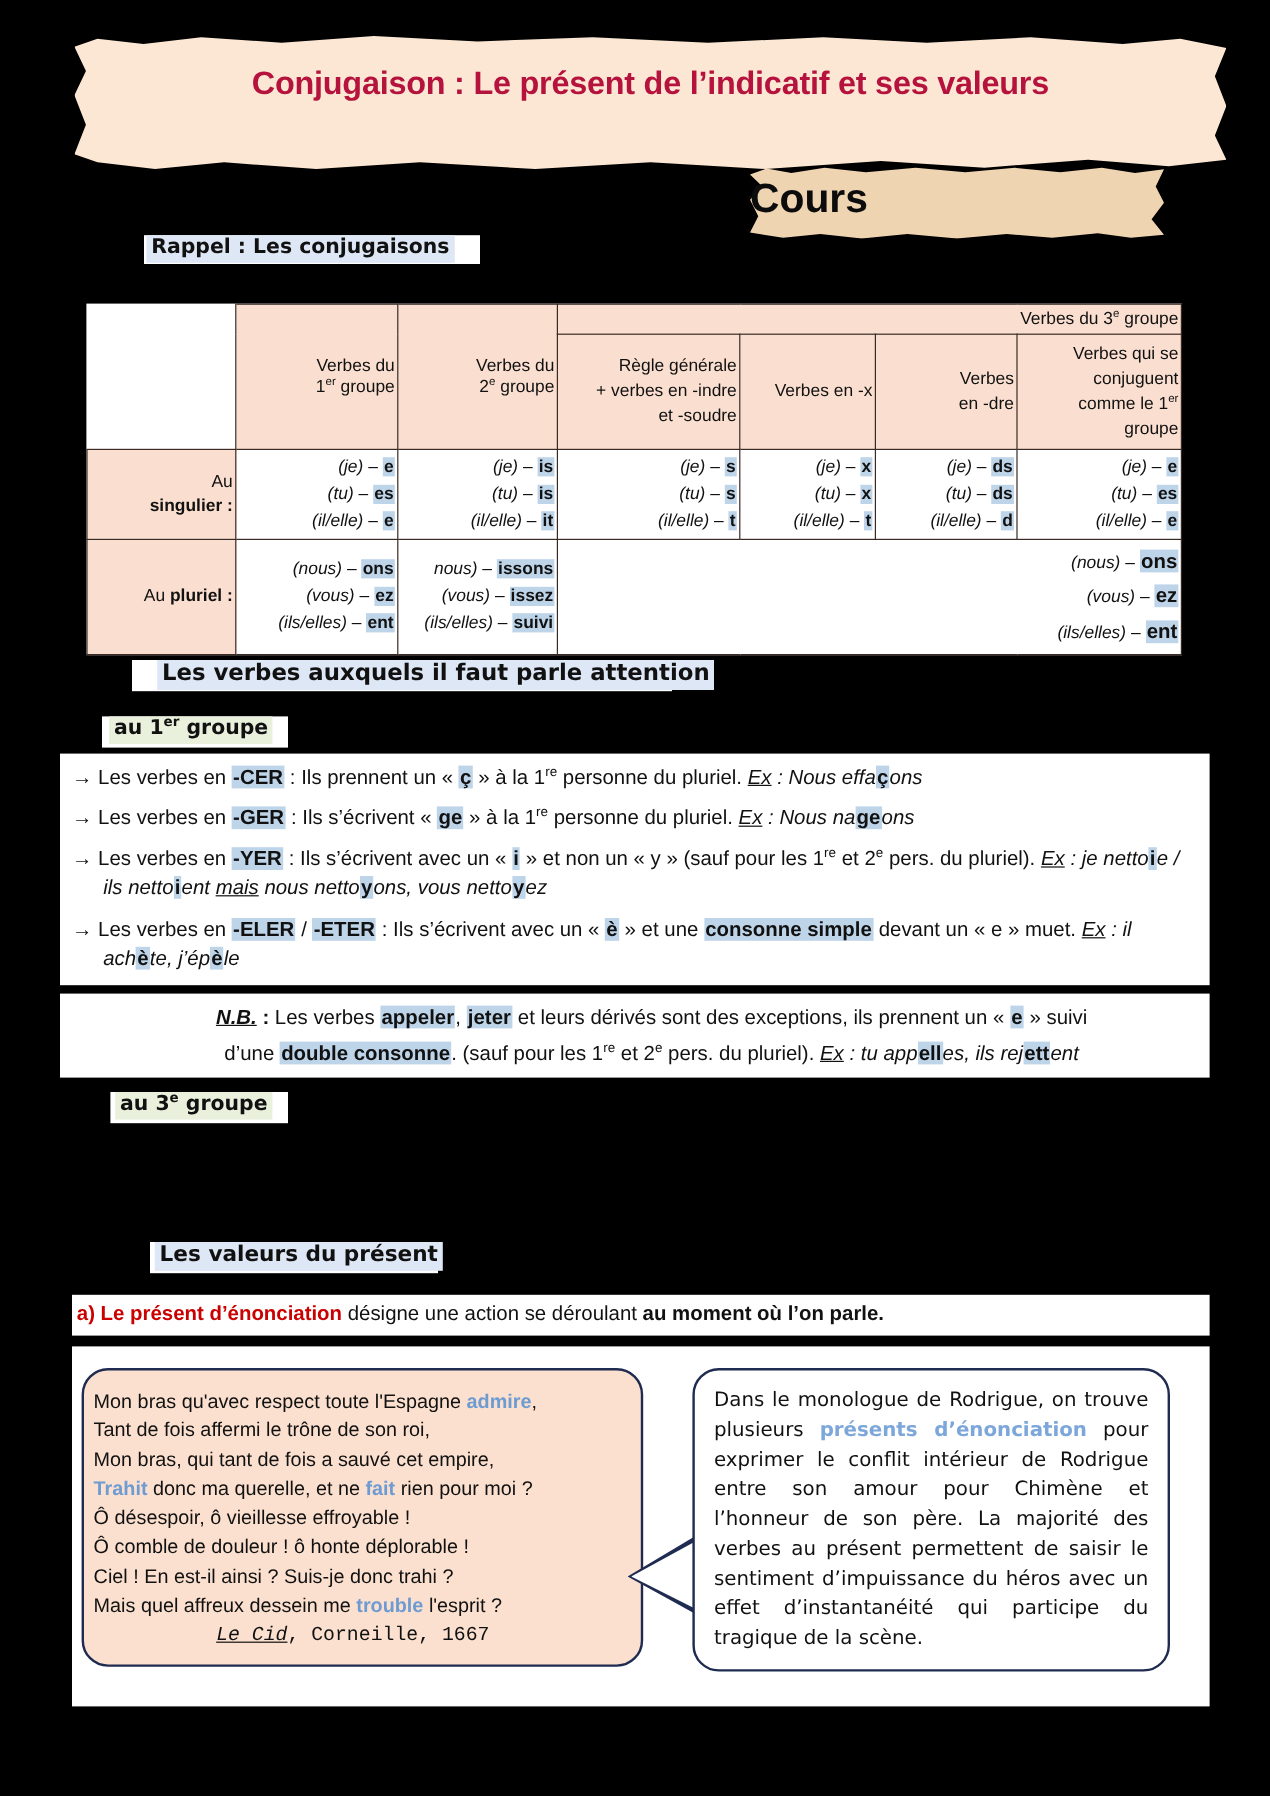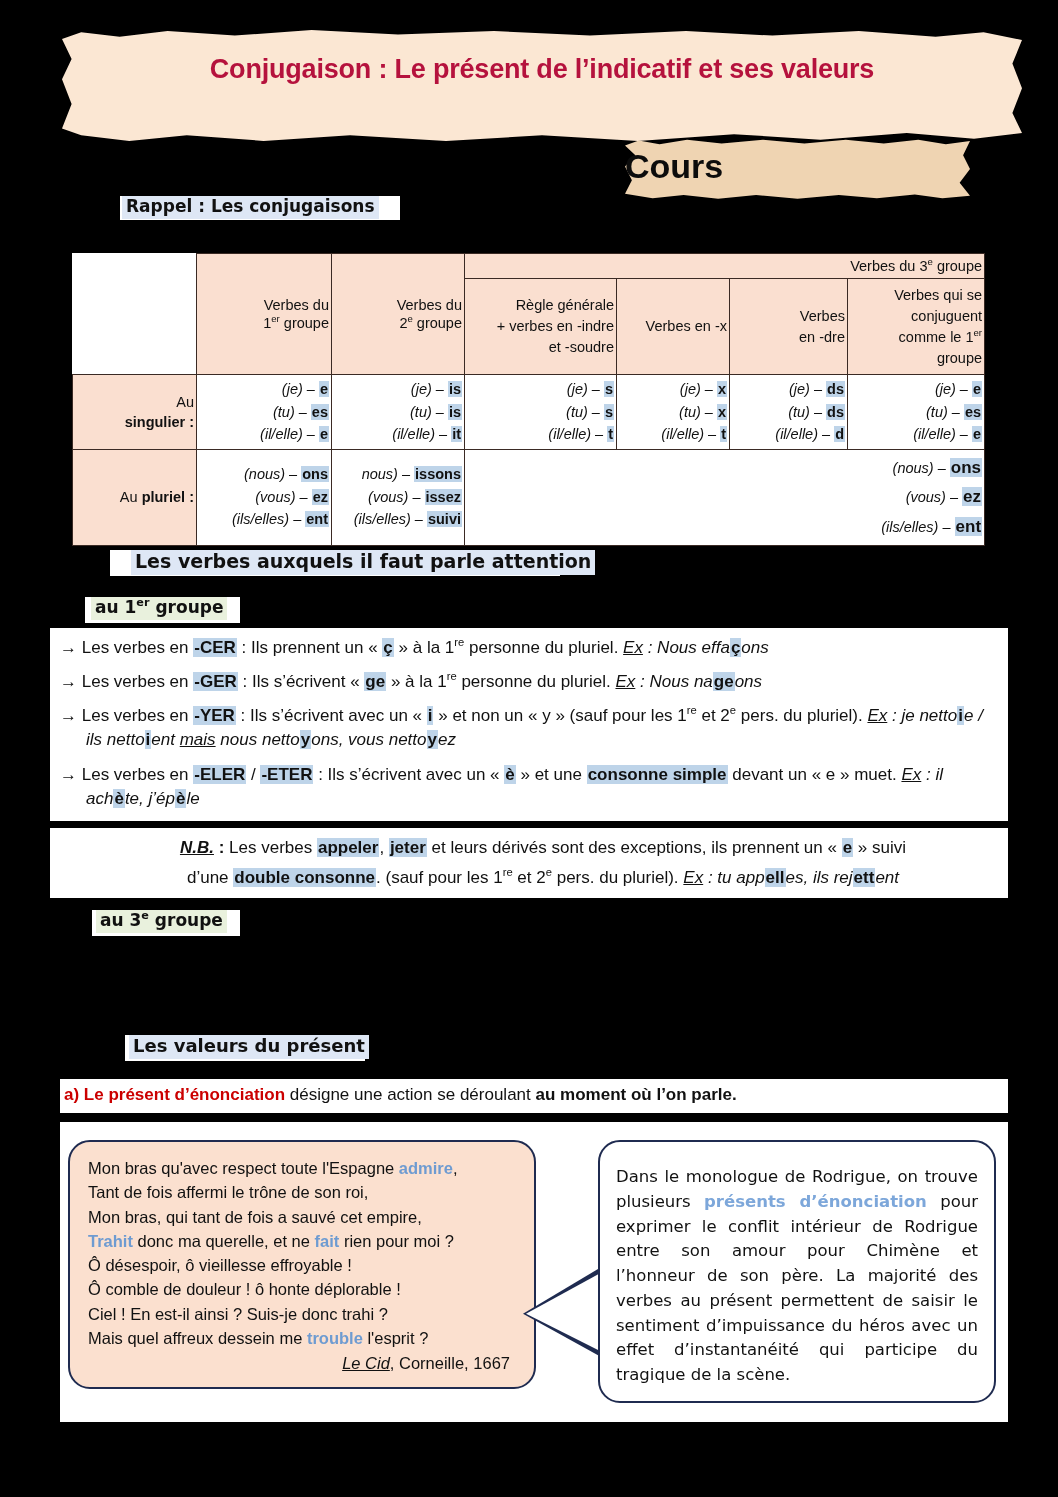--- a/index.html
+++ b/index.html
@@ -112,31 +112,31 @@
   .nb-box { position:absolute; left:50px; top:828px; width:958px; background:#fff; padding:7px 10px 8px 38px;text-align:center; }
   .nb-line { font-size:17px; color:#111; line-height:1.5; margin:0 0 4px 0; }
   .nb-line:last-child { margin-bottom:0; }
 
   
   .bubble-left {
     position:absolute; left:68px; top:1140px; width:468px;
     background:#FBE0CF;
     border:2.5px solid #1F2B50;
     border-radius:22px;
-    padding:14px 18px 12px 18px;
+    padding:14px 18px 12px 8px;
   }
   .bubble-left p { margin:0; font-size:16.5px; line-height:1.47; color:#111; white-space:nowrap; }
-  .bubble-left .src { text-align:right; padding-right:6px; margin-top:1px; }
+  .bubble-left .src { text-align:center; padding-right:6px; margin-top:1px;font-family:Liberation Mono, monospace; }
 
   .bubble-right {
-    position:absolute; left:598px; top:1140px; width:398px;
+    position:absolute; left:577px; top:1140px; width:398px;
     background:#fff;
     border:2.5px solid #1F2B50;
     border-radius:22px;
-    padding:23px 16px 13px 16px;
+    padding:13px 16px 13px 16px;
   }
   .bubble-right p {
     margin:0; font-size:16.5px; line-height:1.5; color:#111;
     text-align:justify; font-family:"DejaVu Sans", sans-serif;
   }
 
   
   .tail-outer {
     position:absolute; left:523px; top:1266px; width:80px; height:92px;
     background:#1F2B50;

